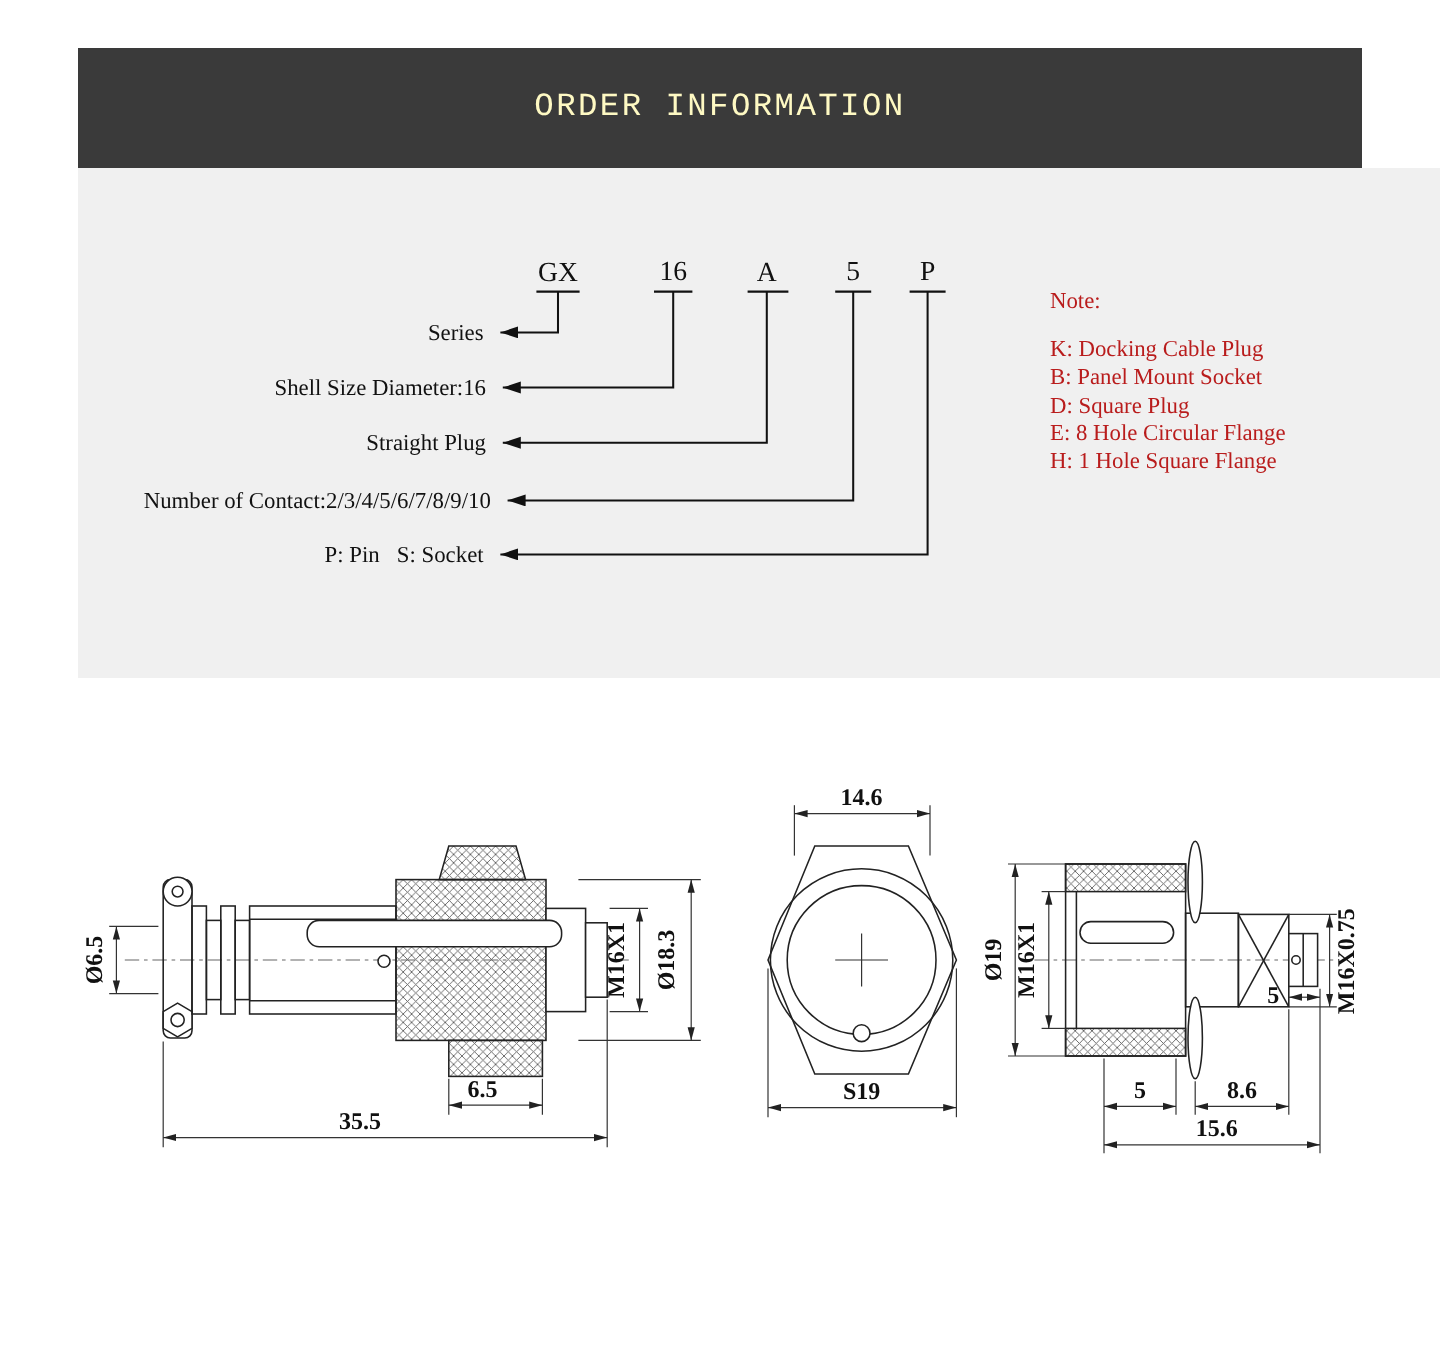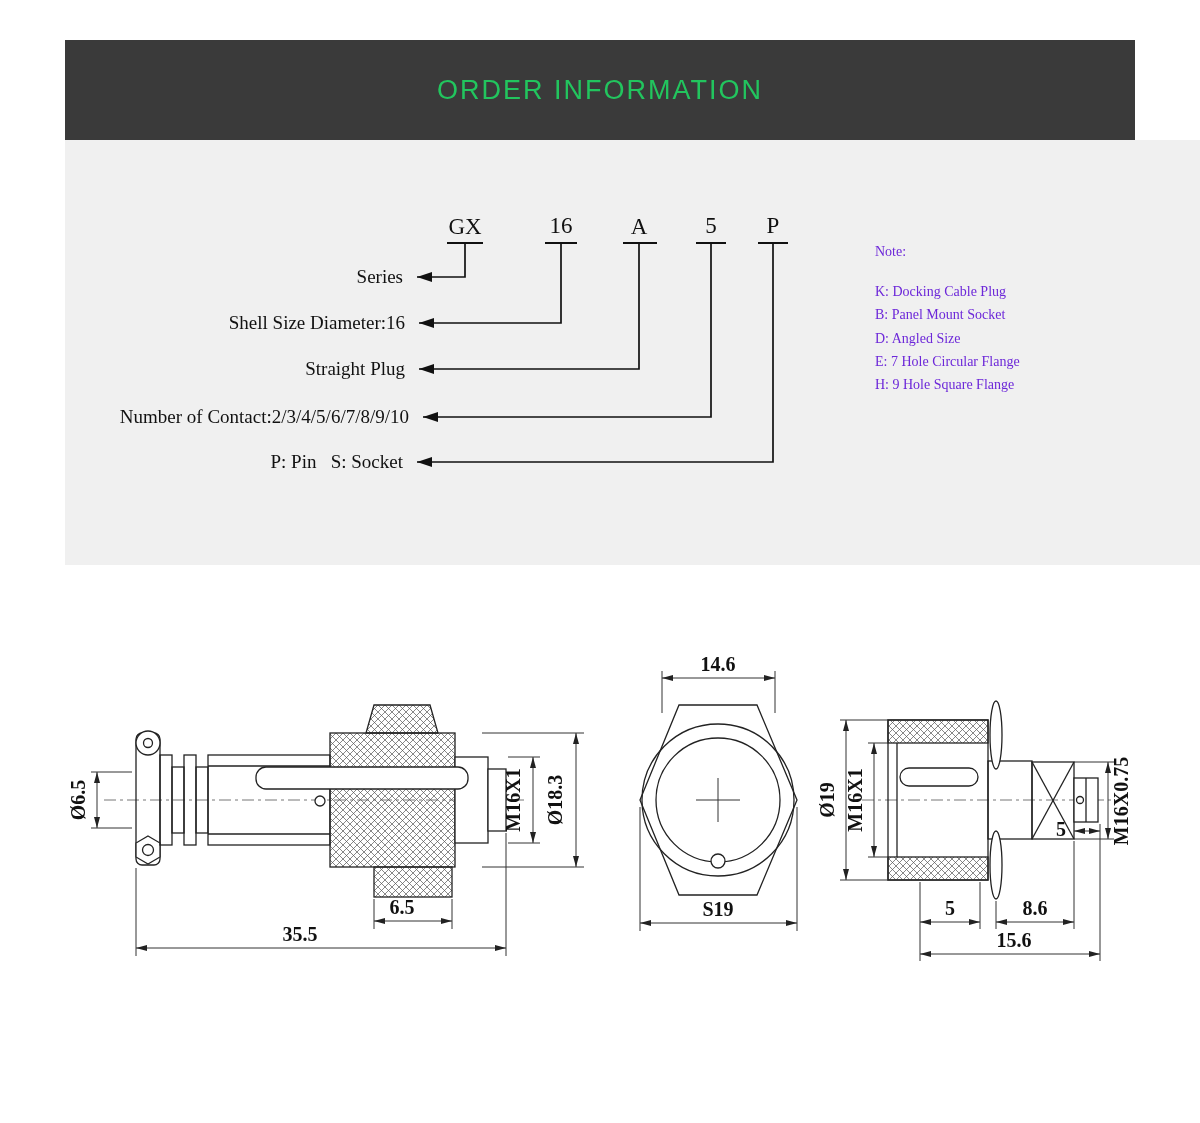--- a/index.html
+++ b/index.html
@@ -1,27 +1,27 @@
 <!DOCTYPE html>
 <html><head>
 <meta charset="utf-8">
 <style>
   html,body { margin:0; padding:0; background:#fff; }
   .page { position:relative; width:1200px; height:1123px; background:#fff; overflow:hidden;
           font-family:"Liberation Serif",serif; }
 
   .banner { position:absolute; left:65px; top:40px; width:1070px; height:100px;
             background:#3a3a3a; display:flex; align-items:center; justify-content:center; }
-  .banner .title { color:#22c55e; font-family:Liberation Sans, sans-serif;
+  .banner .title { color:#fef9c3; font-family:Liberation Mono, monospace;
                    font-size:27px; letter-spacing:2px; font-weight:500; }
 
   .panel { position:absolute; left:65px; top:140px; width:1166px; height:425px; background:#f0f0f0; }
   .panel svg { position:absolute; left:0; top:0; }
 
-  .note { position:absolute; left:810px; top:100px; width:250px; color:#6d28d9; font-size:14px; }
+  .note { position:absolute; left:810px; top:100px; width:250px; color:#b91c1c; font-size:19px; }
   .note .note-title { margin-bottom:16px; line-height:24px; }
   .note .note-item { line-height:23.3px; white-space:nowrap; }
 
   .drawings { position:absolute; left:0; top:565px; }
 
   
   .o  { stroke:#222; stroke-width:1.3; fill:none; }
   .of { stroke:#222; stroke-width:1.3; fill:#ffffff; }
   .oh { stroke:#222; stroke-width:1.3; }           
   .d  { stroke:#333; stroke-width:1; fill:none; }
@@ -77,23 +77,23 @@
         <text class="lbl" text-anchor="end" x="340" y="235">Straight Plug</text>
         <text class="lbl" text-anchor="end" x="344" y="283">Number of Contact:2/3/4/5/6/7/8/9/10</text>
         <text class="lbl" text-anchor="end" x="338" y="328">P: Pin&nbsp;&nbsp; S: Socket</text>
       </g>
     </svg>
 
     <div class="note">
       <div class="note-title">Note:</div>
       <div class="note-item">K: Docking Cable Plug</div>
       <div class="note-item">B: Panel Mount Socket</div>
-      <div class="note-item">D: Angled Size</div>
-      <div class="note-item">E: 7 Hole Circular Flange</div>
-      <div class="note-item">H: 9 Hole Square Flange</div>
+      <div class="note-item">D: Square Plug</div>
+      <div class="note-item">E: 8 Hole Circular Flange</div>
+      <div class="note-item">H: 1 Hole Square Flange</div>
     </div>
   </div>
 
   <svg class="drawings" width="1200" height="558" viewBox="0 0 1200 558">
     <defs>
       <marker id="arr" markerUnits="userSpaceOnUse" markerWidth="12" markerHeight="8" refX="11" refY="3.5" orient="auto-start-reverse">
         <path d="M0,0.5 L11,3.5 L0,6.5 z" fill="#222"></path>
       </marker>
       <pattern id="hatch" patternUnits="userSpaceOnUse" width="7" height="7">
         <line x1="0" y1="0" x2="7" y2="7" stroke="#555" stroke-width="0.7"></line>

